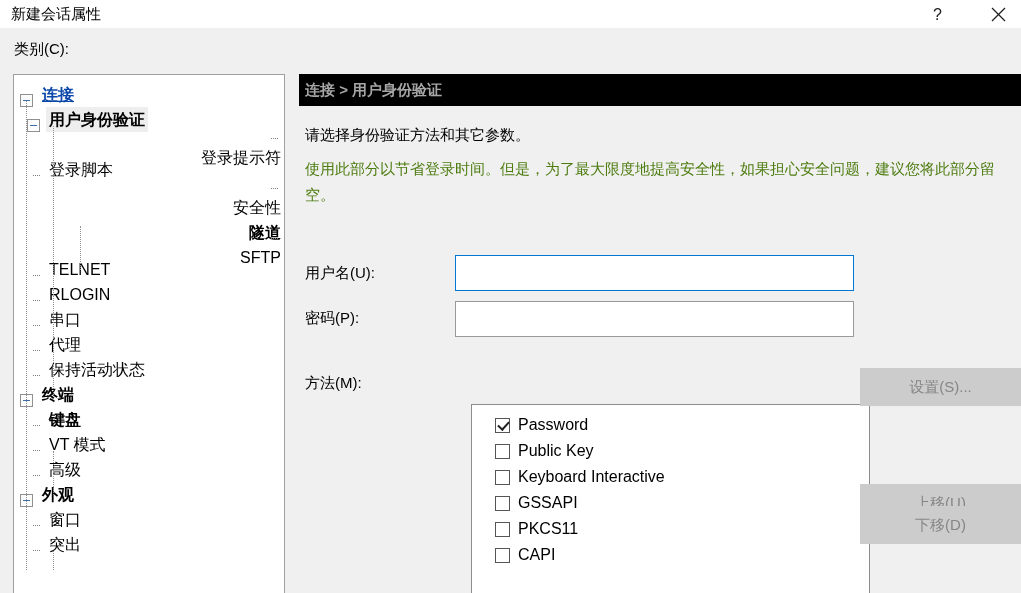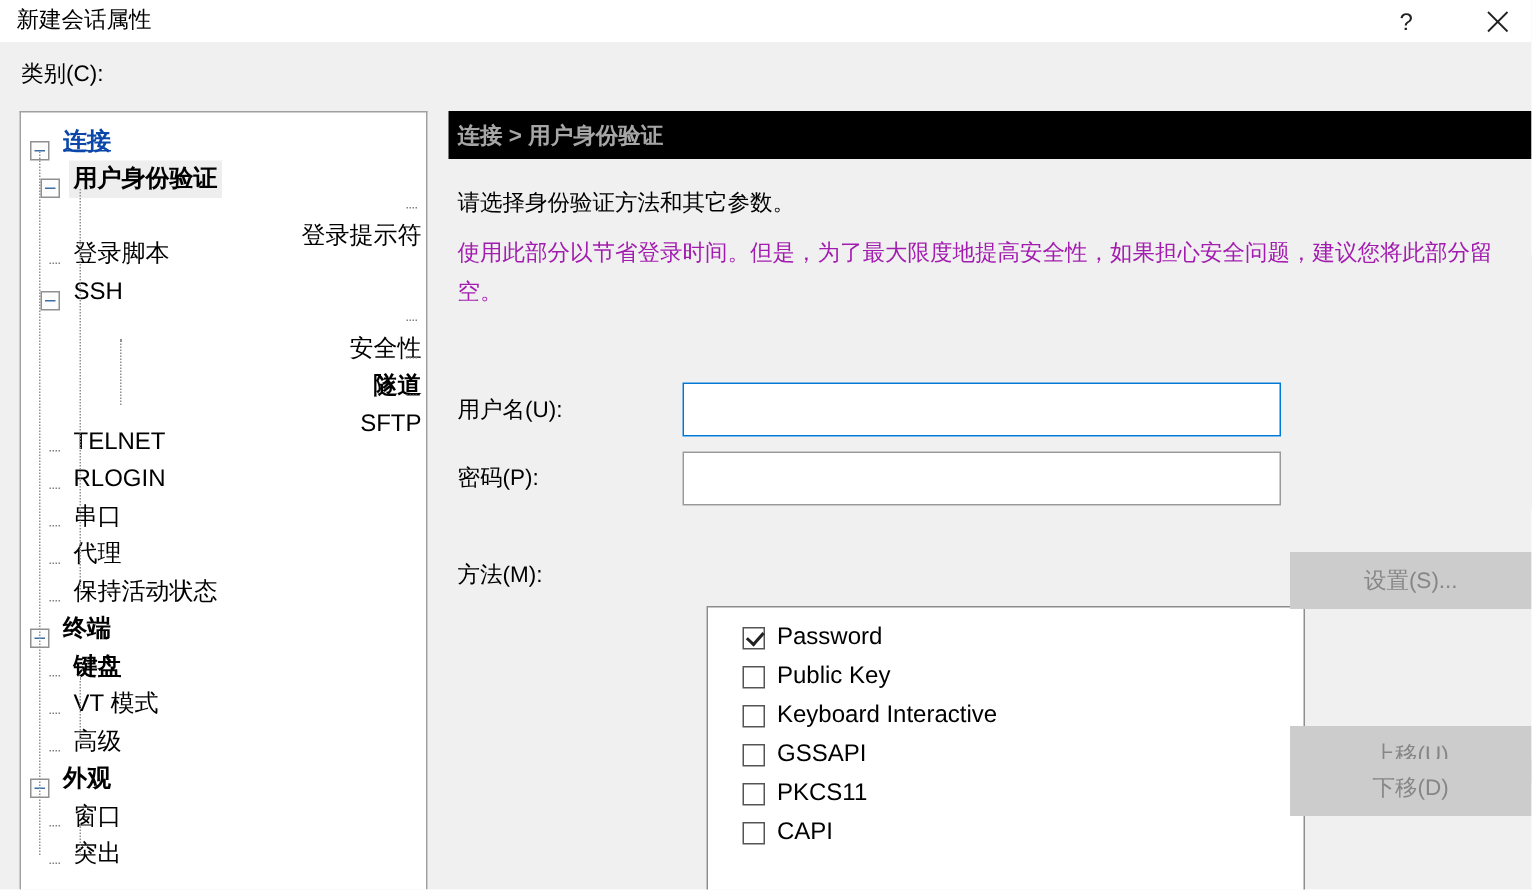--- a/index.html
+++ b/index.html
@@ -165,21 +165,21 @@
     left: 6px; top: 52px;
     font-size: 15px;
     color: #000000;
     white-space: nowrap;
   }
   .desc2 {
     position: absolute;
     left: 6px; top: 82px;
     width: 700px;
     font-size: 15px;
-    color: #a21caf;
+    color: #4d7c0f;
     line-height: 26px;
   }
 
   
   .field-label {
     position: absolute;
     font-size: 15px;
     color: #000000;
     white-space: nowrap;
   }
@@ -295,24 +295,20 @@
           <span class="lbl bold">用户身份验证</span>
         </div>
         <div class="tnode lvl2">
           <span class="spacer-toggle"></span>
           <span class="lbl">登录提示符</span>
         </div>
         <div class="tnode lvl1">
           <span class="spacer-toggle"></span>
           <span class="lbl">登录脚本</span>
         </div>
-        <div class="tnode lvl1">
-          <span class="toggle"></span>
-          <span class="lbl">SSH</span>
-        </div>
         <div class="tnode lvl2">
           <span class="spacer-toggle"></span>
           <span class="lbl">安全性</span>
         </div>
         <div class="tnode lvl2">
           <span class="spacer-toggle"></span>
           <span class="lbl bold">隧道</span>
         </div>
         <div class="tnode lvl2">
           <span class="spacer-toggle"></span>

